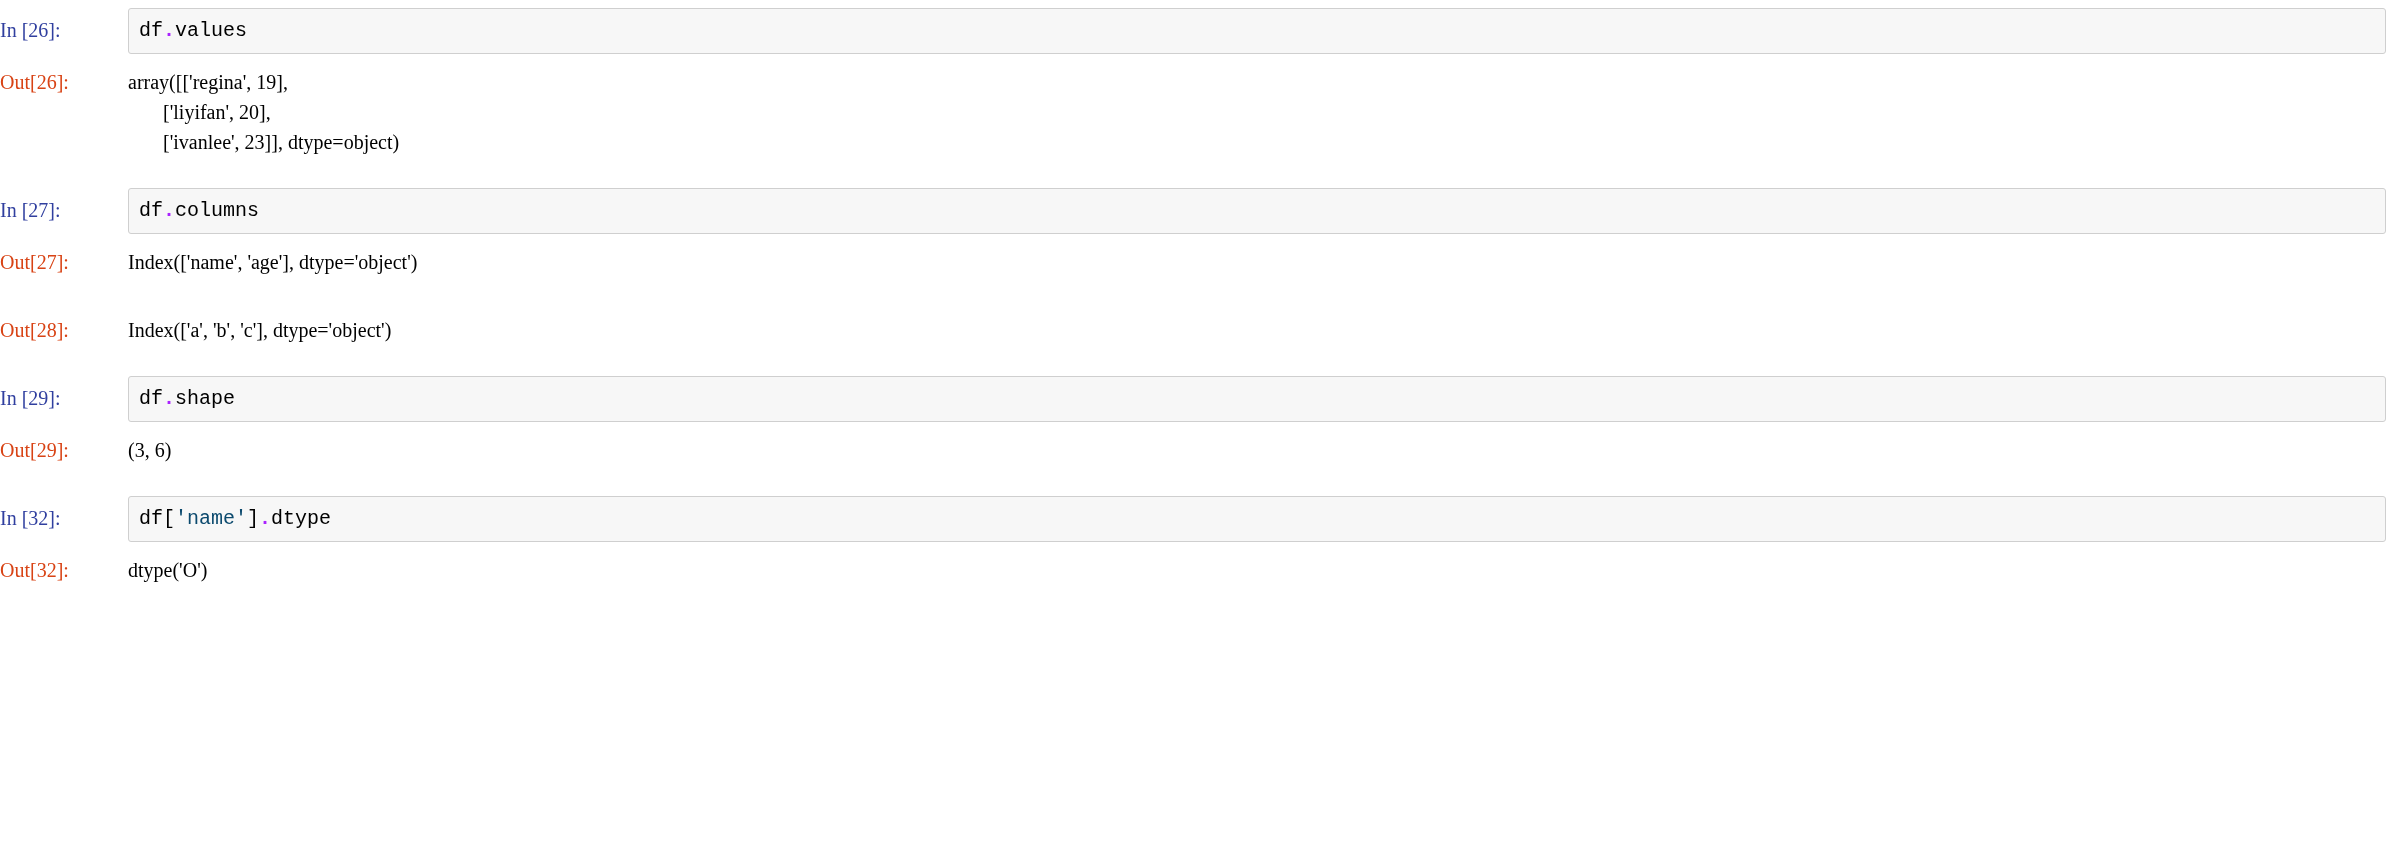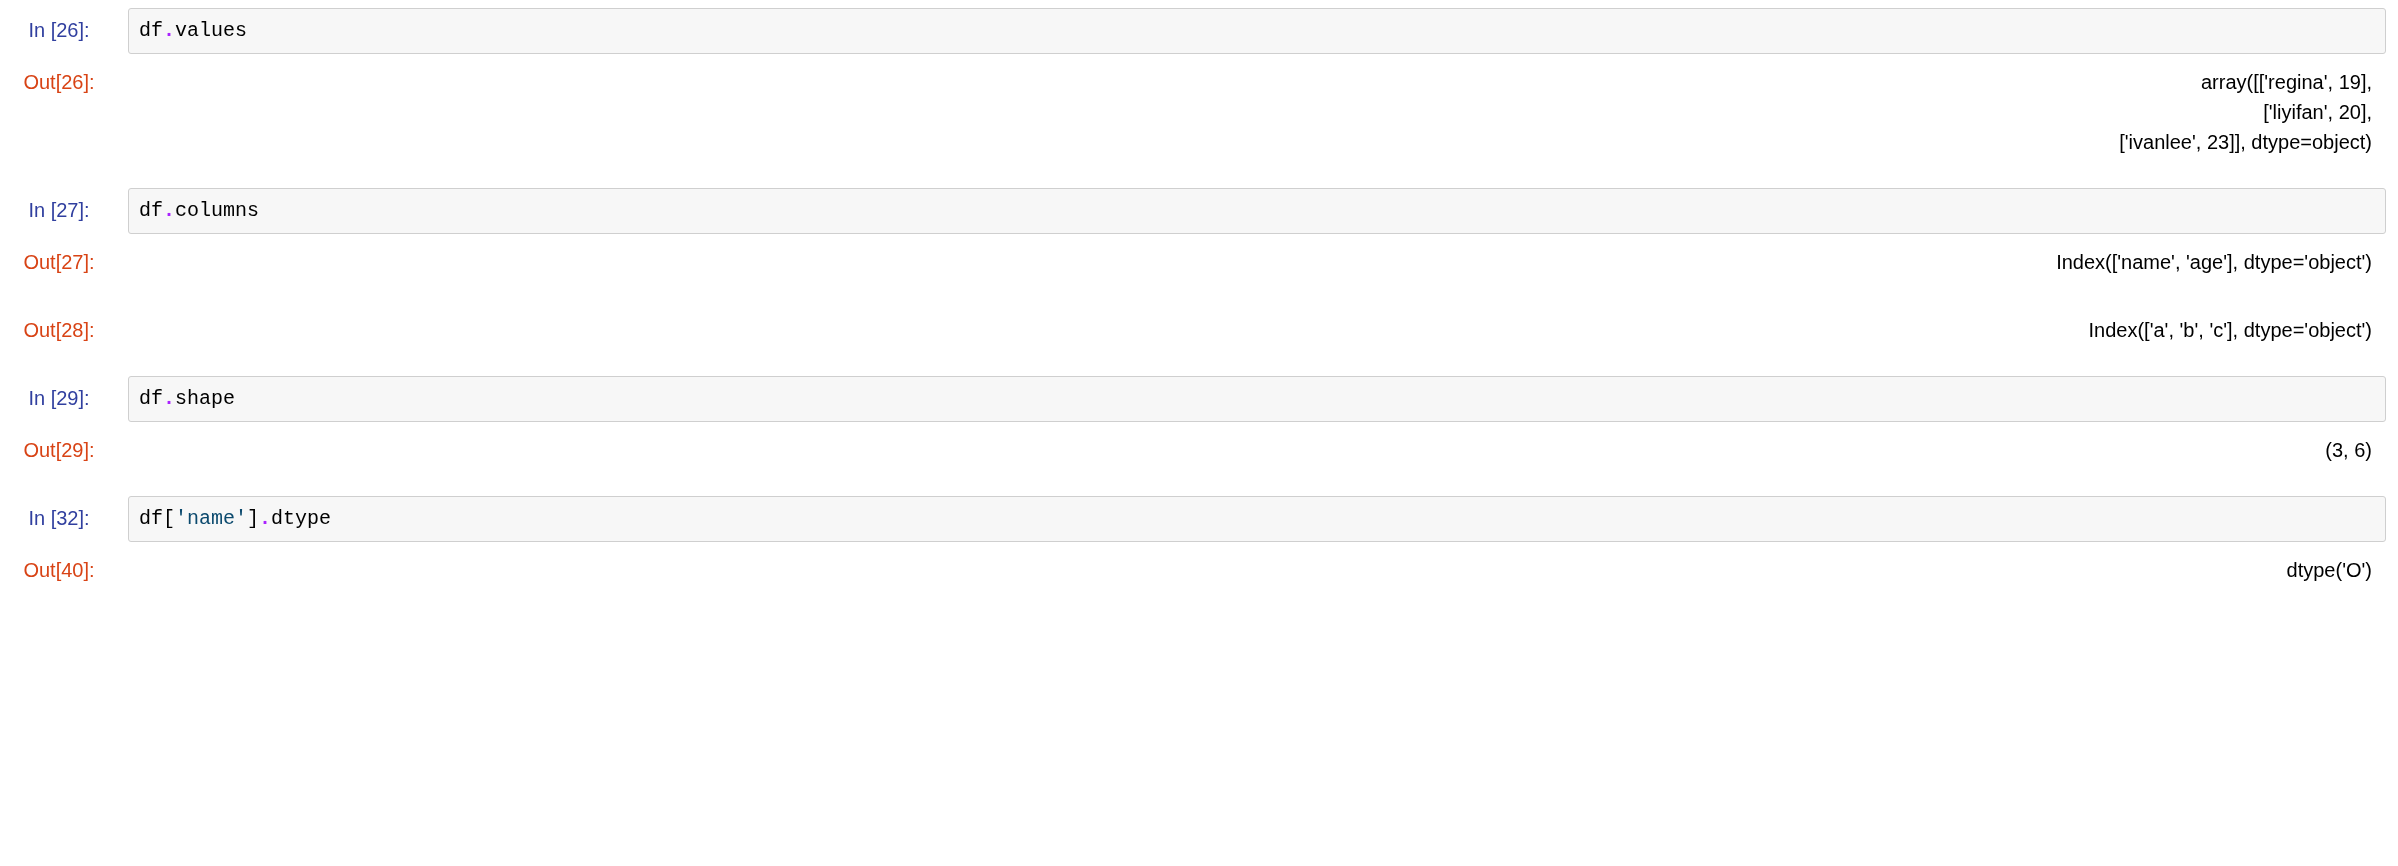--- a/index.html
+++ b/index.html
@@ -15,25 +15,25 @@
       color: #000000;
       padding: 8px 0;
     }
     .cell {
       display: flex;
       align-items: flex-start;
       margin-bottom: 6px;
     }
     .prompt {
       flex: 0 0 128px;
-      text-align: center;
+      text-align: left;
       padding-right: 10px;
       padding-top: 7px;
       white-space: nowrap;
-      font-family: Liberation Sans, sans-serif;
+      font-family: Liberation Serif, serif;
     }
     .prompt-in {
       color: #303F9F;
     }
     .prompt-out {
       color: #D84315;
     }
     .input-area {
       flex: 1;
       background: #f7f7f7;
@@ -42,24 +42,23 @@
       padding: 7px 10px;
       margin-right: 12px;
       font-family: inherit;
       white-space: pre;
       overflow-x: auto;
     }
     .output-area {
       flex: 1;
       padding: 7px 10px 7px 0;
       margin-right: 16px;
-      font-family: Liberation Sans, sans-serif;
+      font-family: Liberation Serif, serif;
       white-space: pre;
       color: #000000;
-      text-align: right;
     }
     .group {
       margin-bottom: 24px;
     }
     .tok-ident { color: #000000; }
     .tok-op { color: #AA22FF; font-weight: bold; }
     .tok-attr { color: #000000; }
     .tok-str { color: #0c4a6e; }
     .tok-bracket { color: #000000; }
   </style>
@@ -107,16 +106,16 @@
     <div class="output-area">(3, 6)</div>
   </div>
 </div>
 
 <div class="group">
   <div class="cell">
     <div class="prompt prompt-in">In [32]:</div>
     <div class="input-area"><span class="tok-ident">df</span><span class="tok-bracket">[</span><span class="tok-str">'name'</span><span class="tok-bracket">]</span><span class="tok-op">.</span><span class="tok-attr">dtype</span></div>
   </div>
   <div class="cell">
-    <div class="prompt prompt-out">Out[40]:</div>
+    <div class="prompt prompt-out">Out[32]:</div>
     <div class="output-area">dtype('O')</div>
   </div>
 </div>
 
 </body></html>

